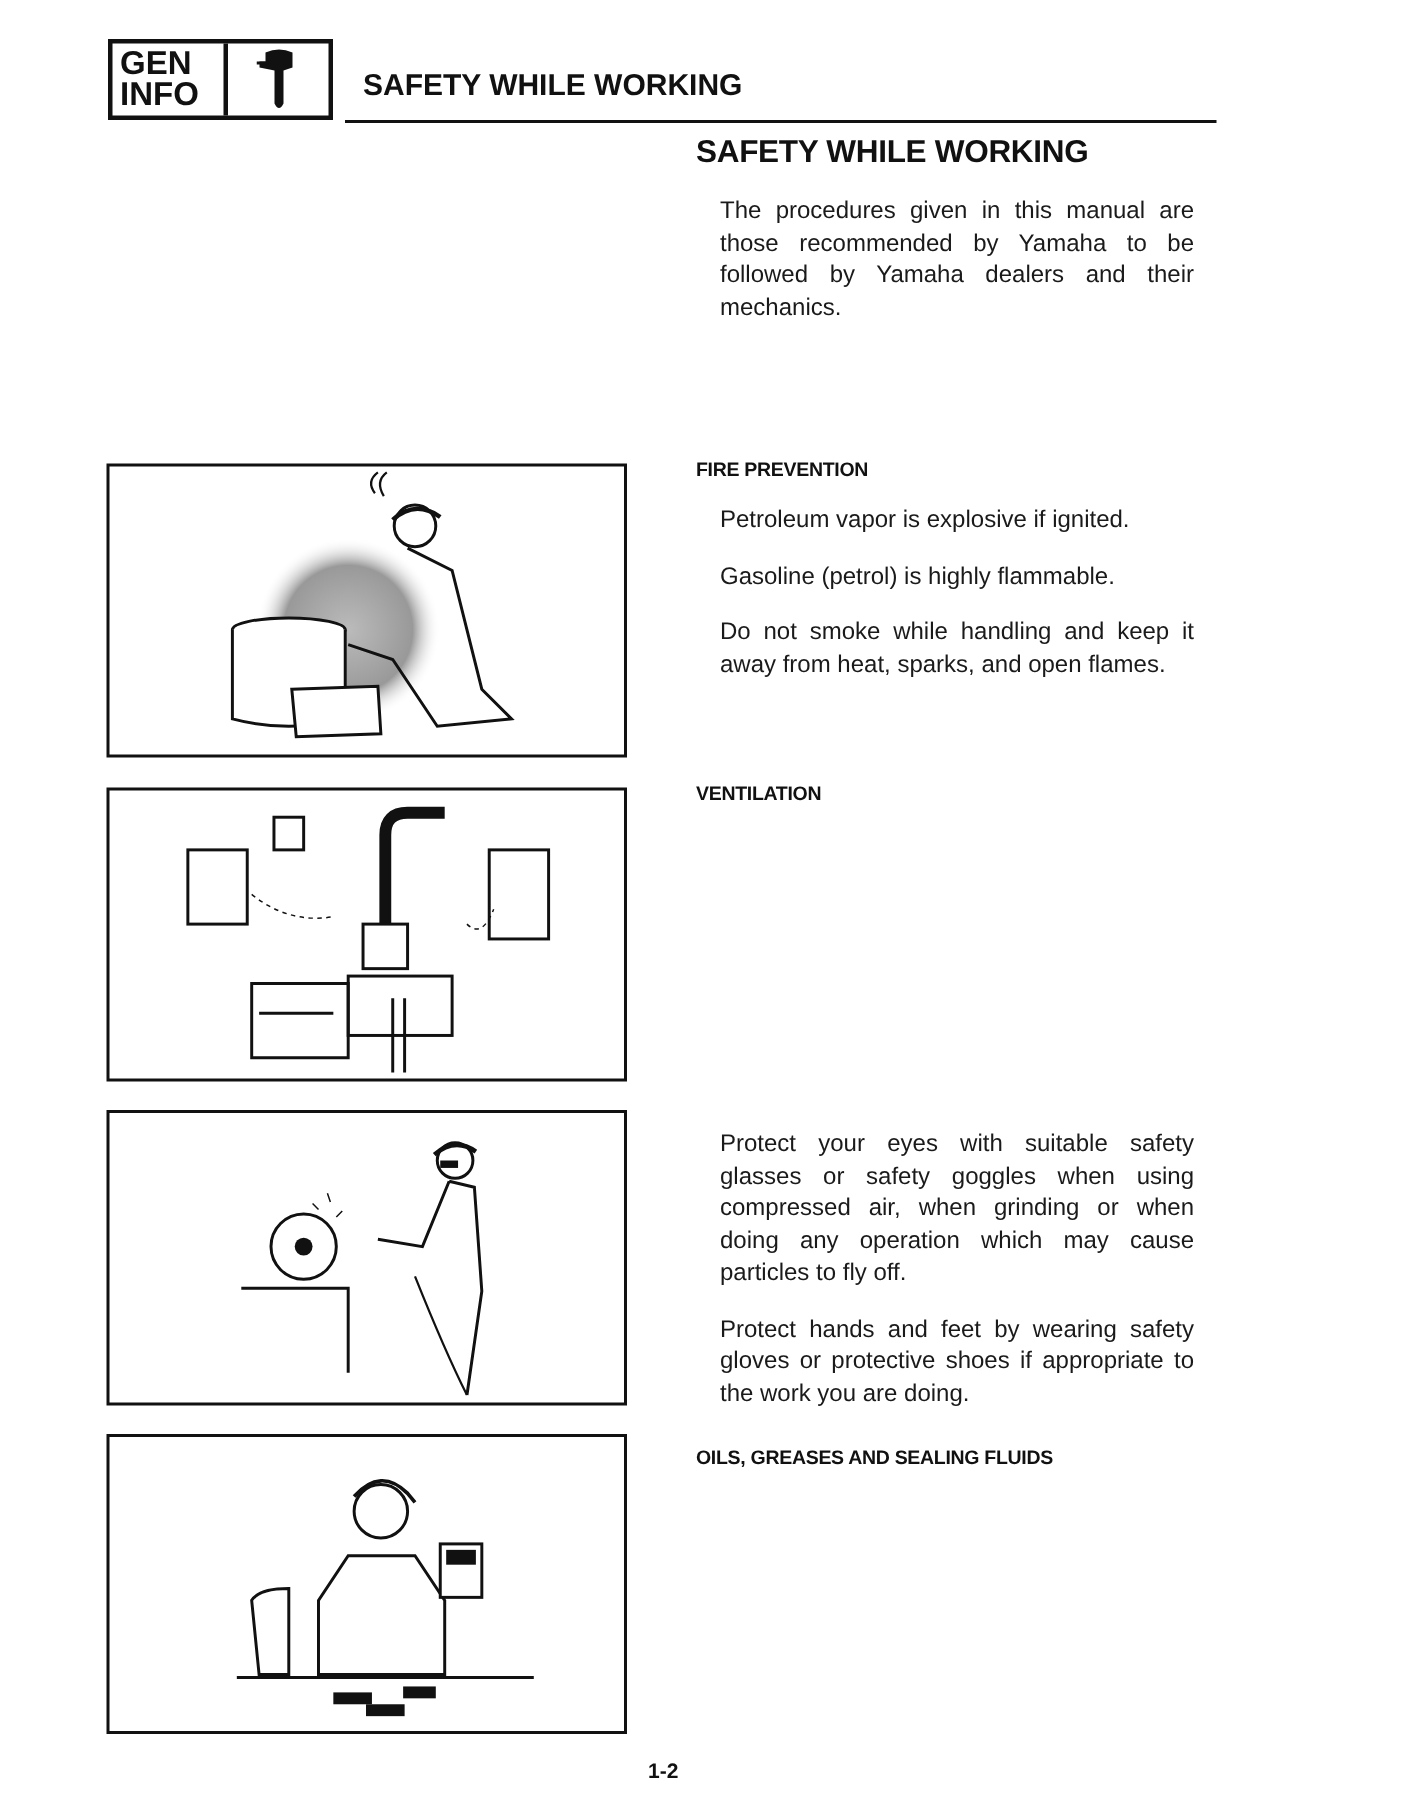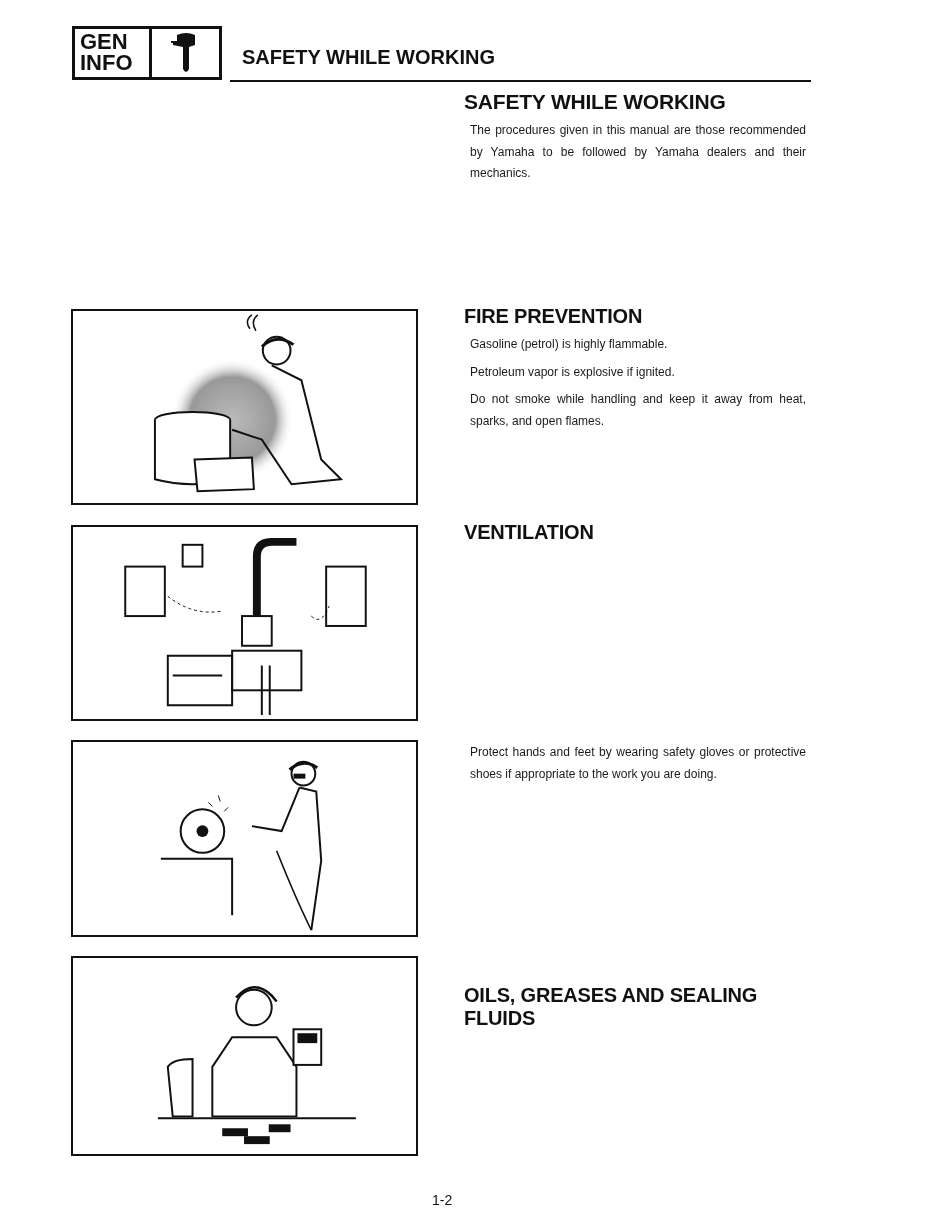--- a/index.html
+++ b/index.html
@@ -17,33 +17,33 @@
   }
   .badge .motor { flex: 1; display: flex; align-items: center; justify-content: center; }
   .header-title {
     position: absolute; left: 242px; top: 46px; font-weight: bold; font-size: 20px;
   }
   .header-rule {
     position: absolute; left: 230px; top: 80px; width: 581px; height: 2px; background: #111;
   }
   .section { position: absolute; left: 464px; width: 348px; }
   .section h2 {
-    margin: 0 0 3px 0; font-size: 20px; font-weight: bold; letter-spacing: -0.2px;
+    margin: 0 0 3px 0; font-size: 13px; font-weight: bold; letter-spacing: -0.2px;
   }
   .section h2.big { font-size: 21px; }
   .section p {
-    margin: 6px; font-size: 12px; line-height: 21.5px; text-align: justify; color: #1a1a1a;
+    margin: 16px; font-size: 16px; line-height: 21.5px; text-align: justify; color: #1a1a1a;
   }
   .figure {
     position: absolute; left: 71px; width: 347px; border: 2px solid #111; box-sizing: border-box;
     background: #fff;
   }
   .figure svg { width: 100%; height: 100%; display: block; }
   .page-number {
-    position: absolute; left: 432px; top: 1172px; font-size: 14px; font-weight: normal; margin-top: 20px;
+    position: absolute; left: 432px; top: 1172px; font-size: 14px; font-weight: bold;
   }
 </style>
 </head>
 <body>
 
 <div class="badge">
   <div class="gen">
     <div>GEN</div>
     <div>INFO</div>
   </div>
@@ -76,22 +76,22 @@
     <path d="M82 110 L82 170 Q120 180 158 170 L158 110" fill="#fff" stroke="#111" stroke-width="2"></path>
     <path d="M122 150 L180 148 L182 180 L125 182 Z" fill="#fff" stroke="#111" stroke-width="2"></path>
     <circle cx="205" cy="40" r="14" fill="#fff" stroke="#111" stroke-width="2"></circle>
     <path d="M190 36 Q205 22 222 34" fill="none" stroke="#111" stroke-width="3"></path>
     <path d="M200 55 L230 70 L250 150 L270 170 L220 175 L190 130 L160 120" fill="none" stroke="#111" stroke-width="2"></path>
     <path d="M178 18 Q172 10 180 4 M184 20 Q178 10 186 4" fill="none" stroke="#111" stroke-width="1.5"></path>
   </svg>
 </div>
 <div class="section" style="top:305px;">
   <h2>FIRE PREVENTION</h2>
+  <p style="text-align:left">Petroleum vapor is explosive if ignited.</p>
   <p style="text-align:left">Gasoline (petrol) is highly flammable.</p>
-  <p style="text-align:left">Petroleum vapor is explosive if ignited.</p>
   <p>Do not smoke while handling and keep it away from heat, sparks, and open flames.</p>
 </div>
 
 <div class="figure" style="top:525px;height:196px;">
   <svg viewBox="0 0 345 194">
     <rect x="52" y="40" width="40" height="50" fill="none" stroke="#111" stroke-width="2"></rect>
     <rect x="110" y="18" width="20" height="22" fill="none" stroke="#111" stroke-width="2"></rect>
     <rect x="255" y="40" width="40" height="60" fill="none" stroke="#111" stroke-width="2"></rect>
     <path d="M185 90 L185 30 Q185 15 200 15 L225 15" fill="none" stroke="#111" stroke-width="8"></path>
     <rect x="170" y="90" width="30" height="30" fill="#fff" stroke="#111" stroke-width="2"></rect>
@@ -112,34 +112,35 @@
     <path d="M88 118 L160 118 L160 175" fill="none" stroke="#111" stroke-width="2"></path>
     <circle cx="232" cy="32" r="12" fill="#fff" stroke="#111" stroke-width="2"></circle>
     <path d="M218 28 Q232 16 246 26" fill="none" stroke="#111" stroke-width="3"></path>
     <rect x="222" y="32" width="12" height="5" fill="#111"></rect>
     <path d="M228 46 L245 50 L250 120 L240 190 M228 46 L210 90 L180 85" fill="none" stroke="#111" stroke-width="2"></path>
     <path d="M205 110 Q225 160 240 190" fill="none" stroke="#111" stroke-width="1.5"></path>
     <path d="M140 65 l-4 -4 M148 60 l-2 -6 M152 70 l4 -4" stroke="#111"></path>
   </svg>
 </div>
 <div class="section" style="top:736px;">
+  <p>Protect your eyes with suitable safety glasses or safety goggles when using compressed air, when grinding or when doing any operation which may cause particles to fly off.</p>
   <p>Protect hands and feet by wearing safety gloves or protective shoes if appropriate to the work you are doing.</p>
 </div>
 
 <div class="figure" style="top:956px;height:200px;">
   <svg viewBox="0 0 345 198">
     <path d="M95 110 Q100 102 120 102 L120 160 L100 160 Z" fill="#fff" stroke="#111" stroke-width="2"></path>
     <line x1="85" y1="162" x2="285" y2="162" stroke="#111" stroke-width="2"></line>
     <circle cx="182" cy="50" r="18" fill="#fff" stroke="#111" stroke-width="2"></circle>
     <path d="M164 40 Q182 20 200 38 L205 44" fill="none" stroke="#111" stroke-width="2.5"></path>
     <path d="M160 80 L205 80 L225 110 L225 160 L140 160 L140 110 Z" fill="#fff" stroke="#111" stroke-width="2"></path>
     <rect x="222" y="72" width="28" height="36" fill="#fff" stroke="#111" stroke-width="2"></rect>
     <rect x="226" y="76" width="20" height="10" fill="#111"></rect>
     <rect x="150" y="172" width="26" height="8" fill="#111"></rect>
     <rect x="172" y="180" width="26" height="8" fill="#111"></rect>
     <rect x="197" y="168" width="22" height="8" fill="#111"></rect>
   </svg>
 </div>
-<div class="section" style="top:984px;">
+<div class="section" style="top:964px;">
   <h2>OILS, GREASES AND SEALING FLUIDS</h2>
 </div>
 
 <div class="page-number">1-2</div>
 
 </body></html>

